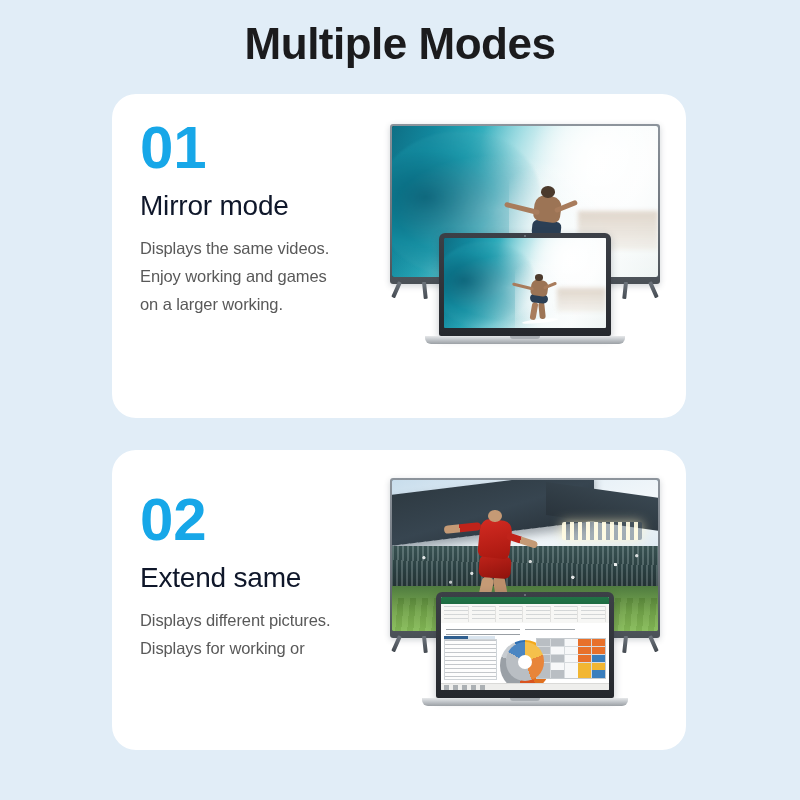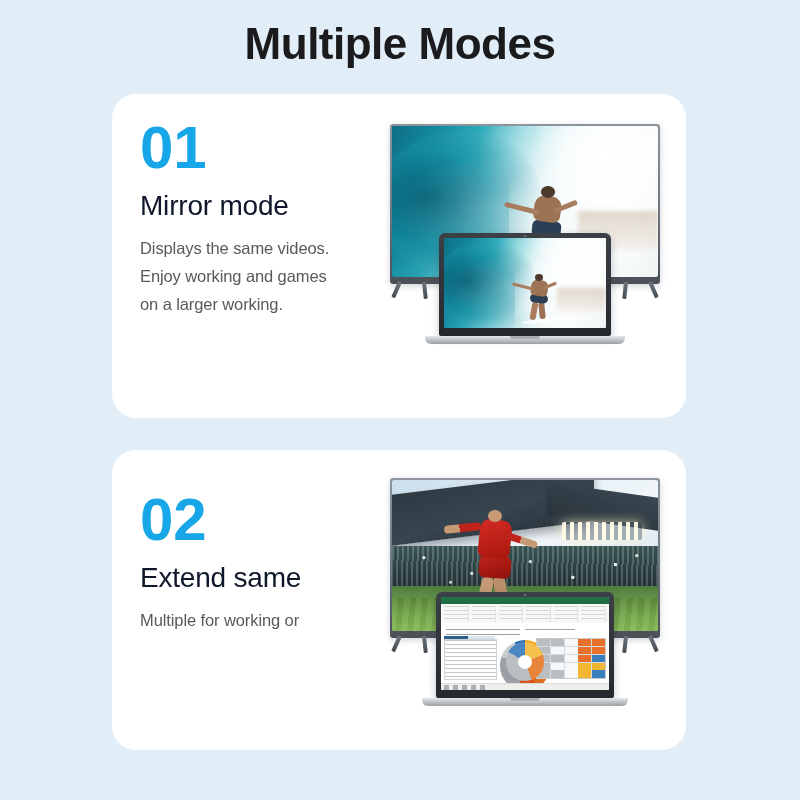--- a/index.html
+++ b/index.html
@@ -600,21 +600,22 @@
     </div>
   </div>
 
   <div class="card" id="card-2">
     <div class="card-inner">
 
       <div class="card-text">
         <div class="card-number">02</div>
         <div class="card-heading">Extend same</div>
         <div class="card-body">
-          <div>Multiple for working or</div>
+          <div>Displays different pictures.</div>
+          <div>Displays for working or</div>
         </div>
       </div>
 
       <div class="media">
 
         <div class="tv">
           <div class="tv-bezel">
             <div class="tv-screen">
               <div class="scene-stadium">
                 <div class="st-sky"></div>

